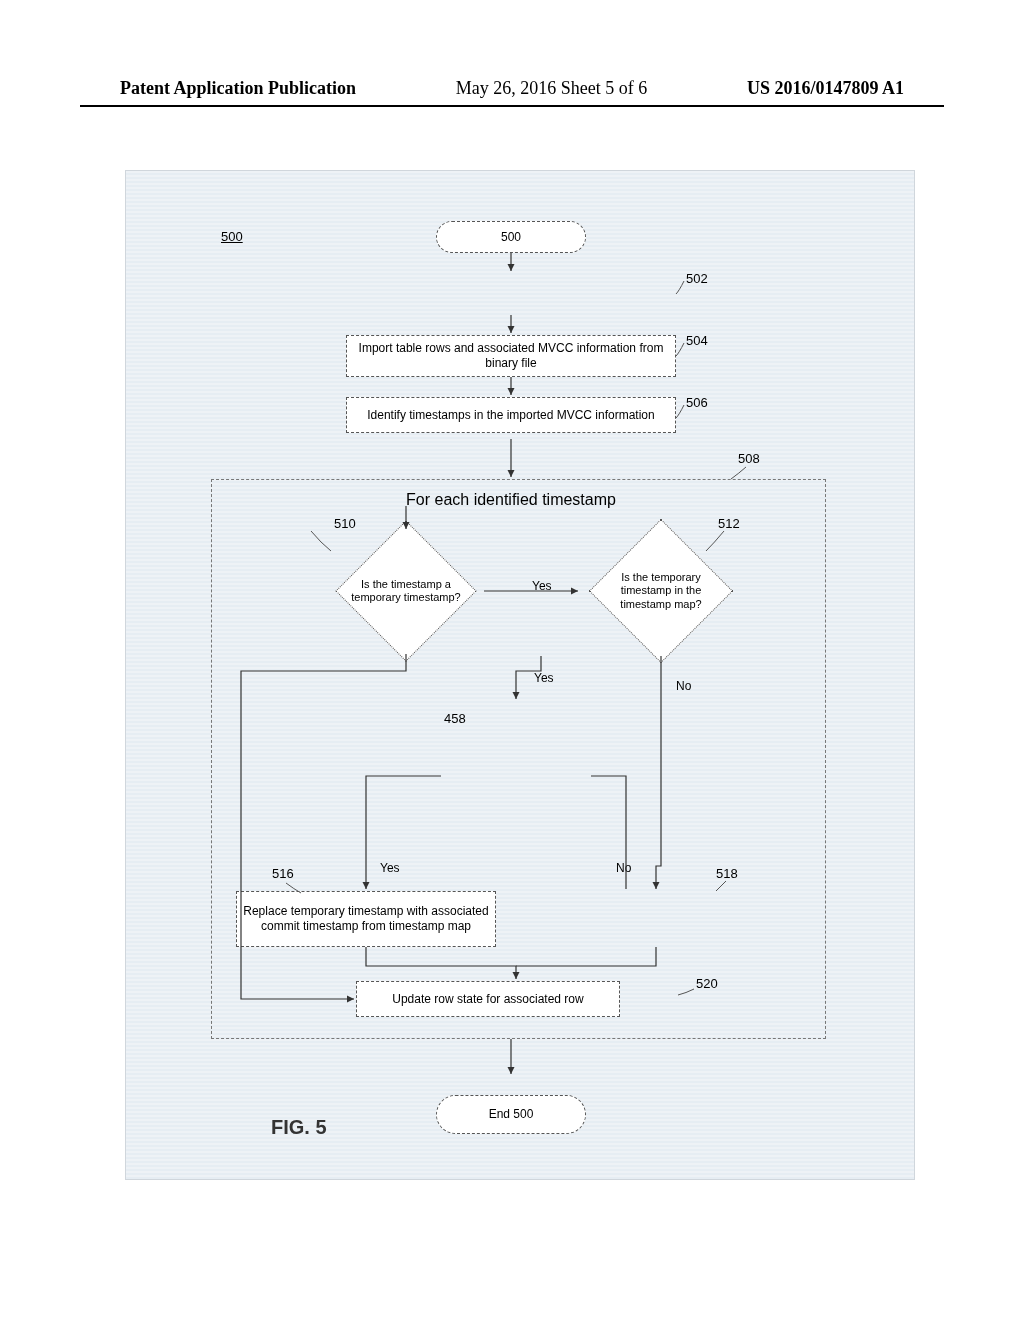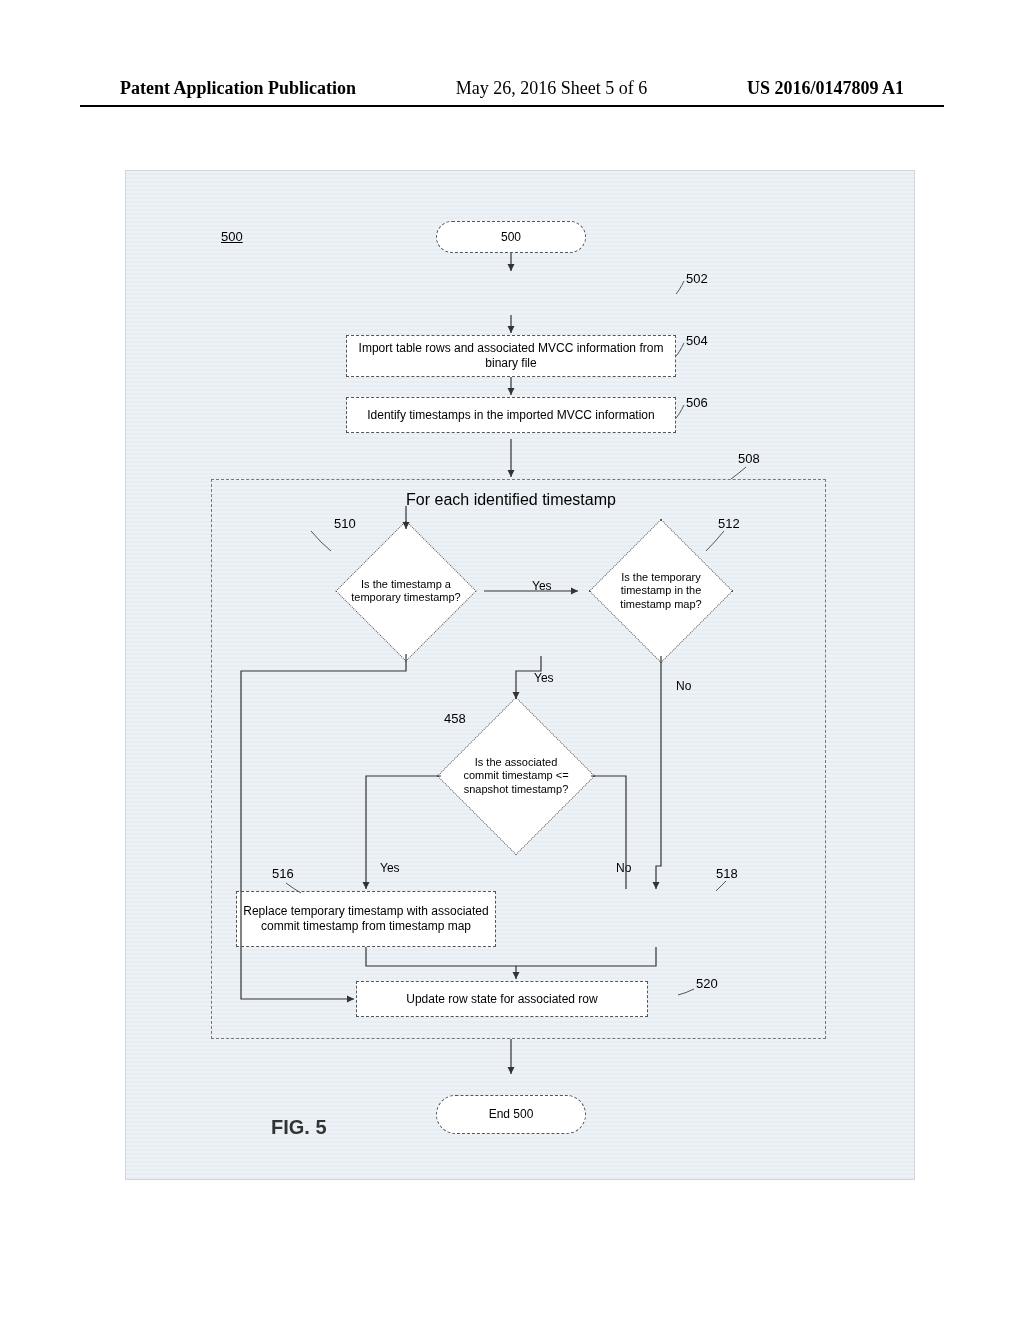--- a/index.html
+++ b/index.html
@@ -165,41 +165,37 @@
 
   <div class="ref" style="left:592px; top:345px;">512</div>
 
   <div class="node decision" style="left:450px; top:355px; width:170px; height:130px;">
     <div class="diamond-shape" style="width:102px; height:102px;"></div>
     <div class="dtext" style="width:130px;">Is the temporary timestamp in the timestamp map?</div>
   </div>
 
   <div class="ref" style="left:318px; top:540px;">458</div>
 
-  <div class="node decision" style="left:310px; top:525px; width:160px; height:160px;">
-    <div class="diamond-shape" style="width:112px; height:112px;"></div>
-    <div class="dtext" style="width:120px;">Is the associated commit timestamp &lt;= snapshot timestamp?</div>
-  </div>
 
   <div class="edge-label" style="left:406px; top:408px;">Yes</div>
   <div class="edge-label" style="left:408px; top:500px;">Yes</div>
   <div class="edge-label" style="left:254px; top:690px;">Yes</div>
   <div class="edge-label" style="left:550px; top:508px;">No</div>
   <div class="edge-label" style="left:490px; top:690px;">No</div>
 
   <div class="ref" style="left:146px; top:695px;">516</div>
 
   <div class="node process" style="left:110px; top:720px; width:260px; height:56px;">
     <span>Replace temporary timestamp with associated commit timestamp from timestamp map</span>
   </div>
 
   <div class="ref" style="left:590px; top:695px;">518</div>
 
 
-  <div class="node process" style="left:230px; top:810px; width:292px; height:36px;">
+  <div class="node process" style="left:230px; top:810px; width:264px; height:36px;">
     <span>Update row state for associated row</span>
   </div>
   <div class="ref" style="left:570px; top:805px;">520</div>
 
   <div class="node terminator" style="left:310px; top:924px; width:150px; height:39px;">
     <span>End 500</span>
   </div>
 
   <div class="fig-label" style="left:145px; top:945px;">FIG. 5</div>
 

